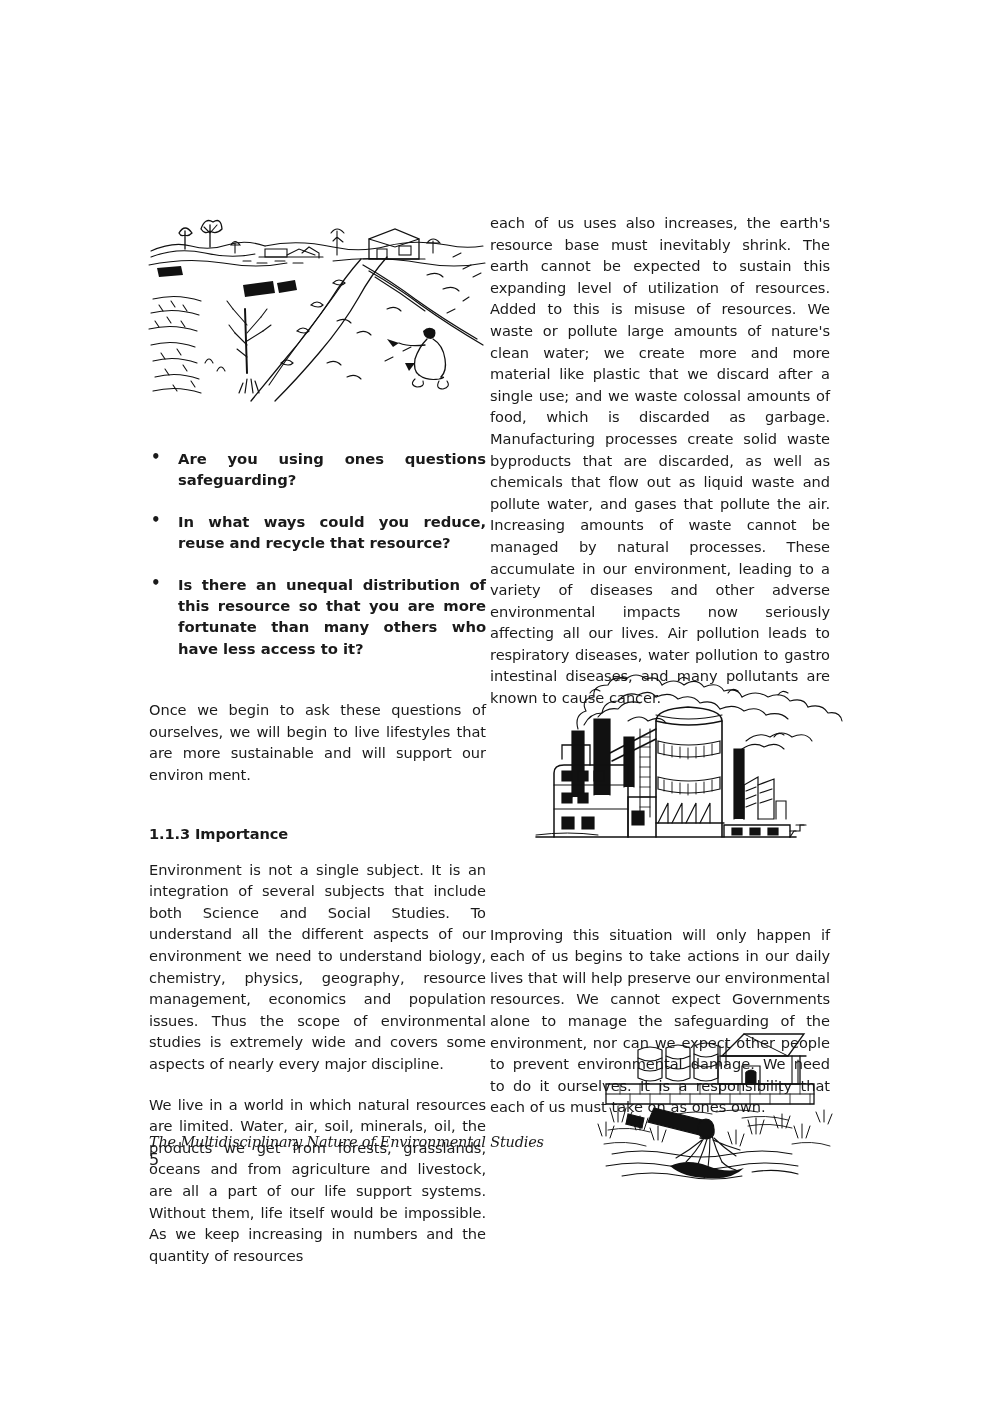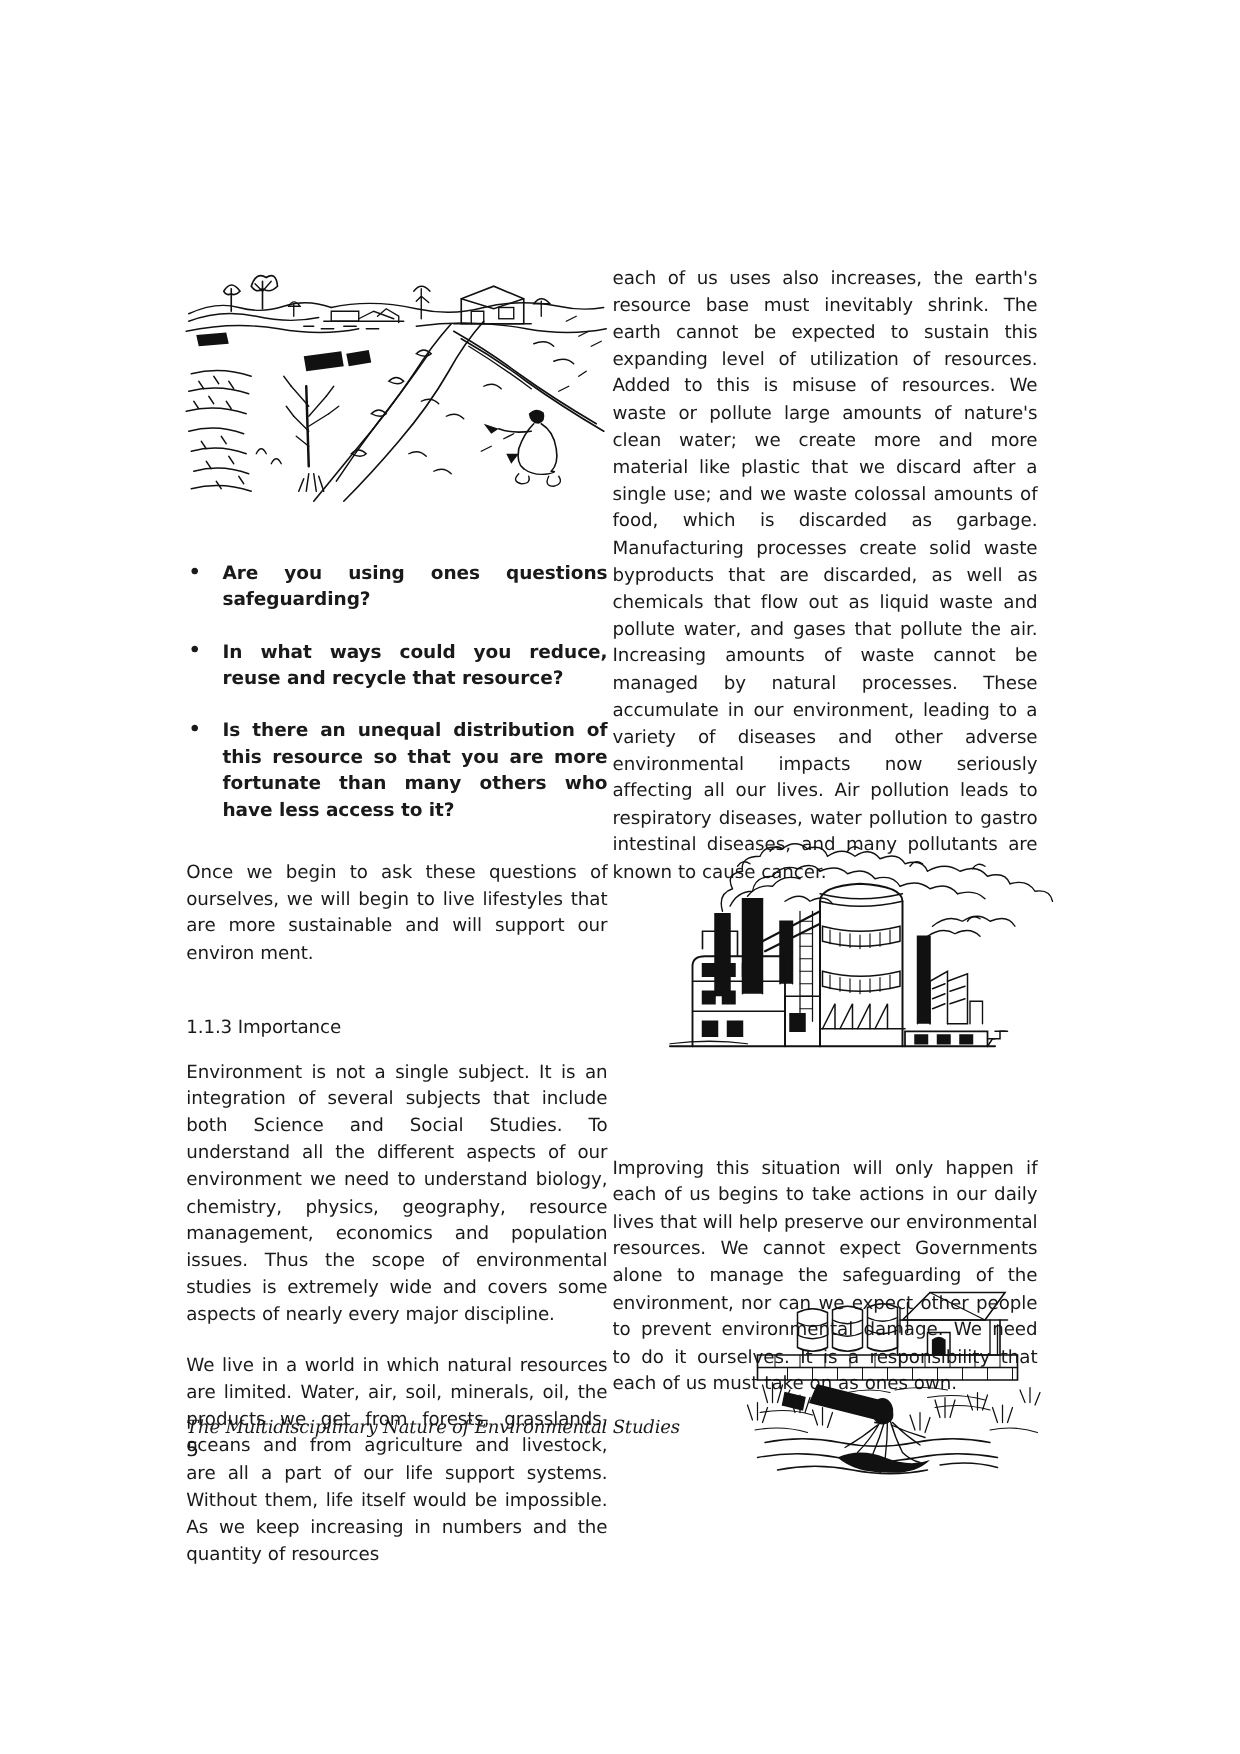--- a/index.html
+++ b/index.html
@@ -53,21 +53,21 @@
   .bullet-item {
     position: relative;
     padding-left: 29px;
     margin-bottom: 20px;
     font-size: 14.8px;
     line-height: 21.4px;
     font-weight: bold;
     text-align: justify;
     letter-spacing: -0.05px;
   }
-  .bullet-item:last-child { margin-bottom: 4px; }
+  .bullet-item:last-child { margin-bottom: 16px; }
   .bullet-item::before {
     content: "\2022";
     position: absolute;
     left: 2px;
     top: -1px;
     font-size: 15px;
     line-height: 21.4px;
     font-weight: bold;
   }
 
@@ -75,21 +75,21 @@
   .wide-line {
     display: flex;
     justify-content: space-between;
     width: 100%;
     margin-top: 14px;
   }
 
   
   .heading {
     font-size: 14.6px;
-    font-weight: normal;
+    font-weight: bold;
     margin: 0 0 17px 0;
     letter-spacing: -0.1px;
   }
 
   
   .footer {
     position: absolute;
     left: 149px;
     top: 1134px;
     width: 700px;

